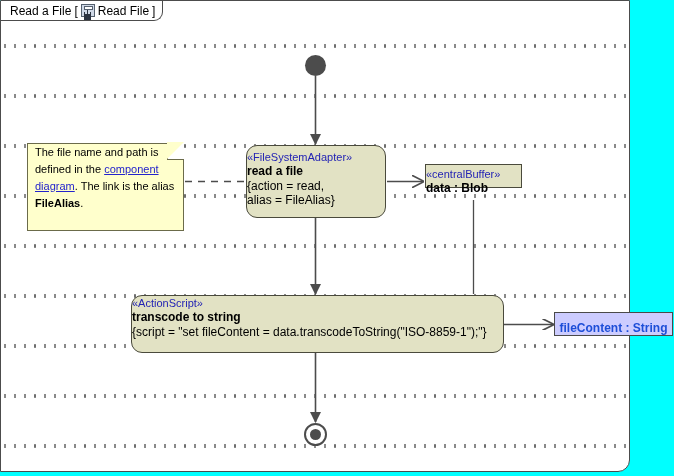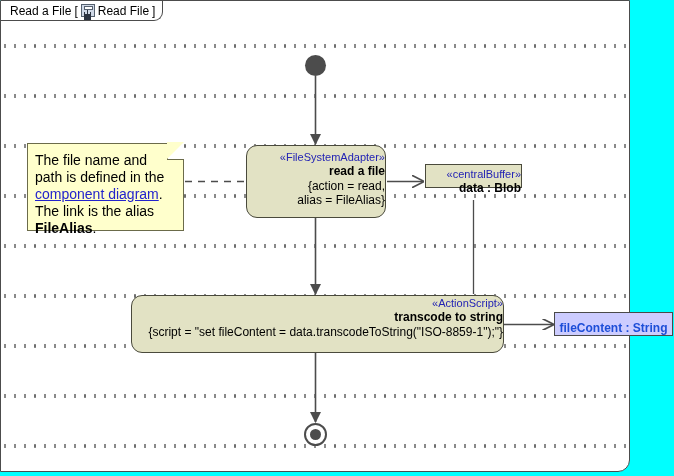--- a/index.html
+++ b/index.html
@@ -122,21 +122,21 @@
                  3px 4px 0 0 #2b3340,
                  -3px 2px 0 0 #2b3340, 3px 2px 0 0 #2b3340;
   }
 
   
   .node {
     position: absolute;
     box-sizing: border-box;
     background: #e2e2c4;
     border: 1px solid #4a4a3c;
-    text-align: right;
+    text-align: left;
     color: #000000;
     z-index: 3;
   }
   .node .stereo {
     color: #2323b4;
     font-size: 11px;
     line-height: 13px;
   }
   .node .nname {
     font-weight: bold;
@@ -196,24 +196,24 @@
   
   #note {
     position: absolute;
     left: 26px;
     top: 142px;
     width: 157px;
     height: 88px;
     box-sizing: border-box;
     background: #ffffcc;
     border: 1px solid #6b6b4a;
-    font-size: 14px;
+    font-size: 11px;
     line-height: 17px;
     color: #000000;
-    padding: 8px 7px 0 7px;
+    padding: 0 7px 0 7px;
     z-index: 3;
   }
   #note .fold {
     position: absolute;
     right: -1px;
     top: -1px;
     width: 17px;
     height: 17px;
     background: #ffffff;
     border-left: 1px solid #6b6b4a;

